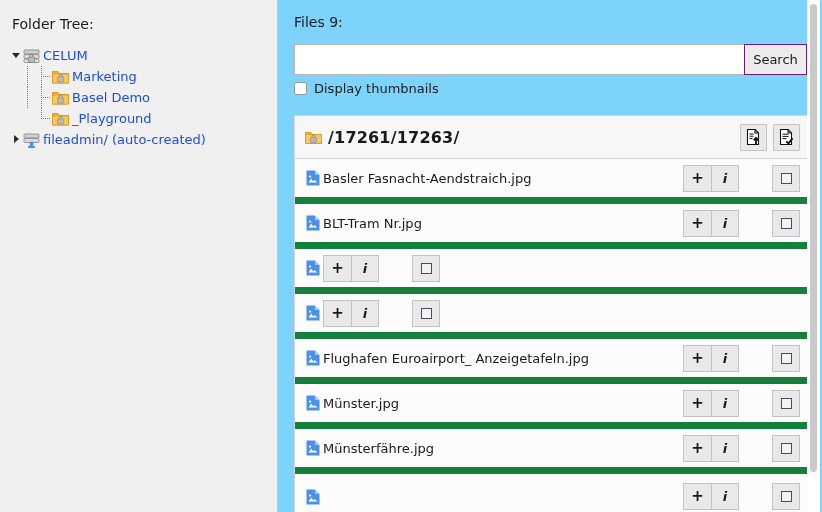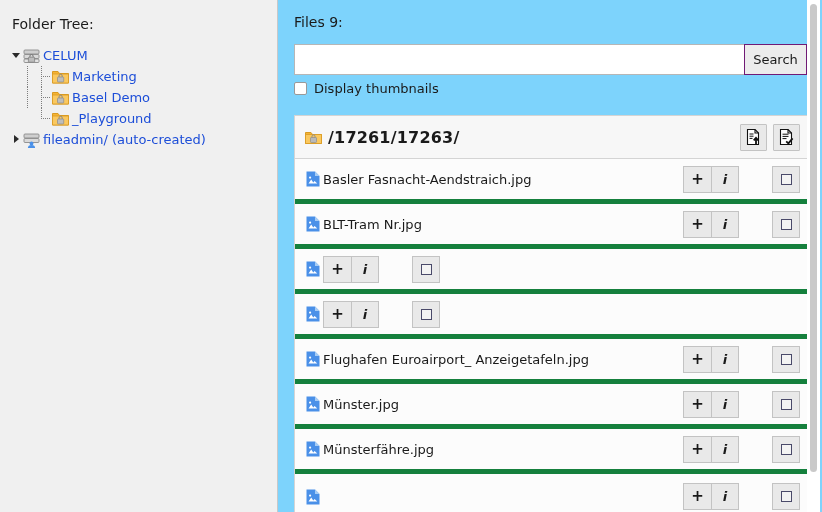--- a/index.html
+++ b/index.html
@@ -266,21 +266,21 @@
     display: flex;
     align-items: center;
     justify-content: center;
     cursor: pointer;
     border-radius: 1px;
     flex: 0 0 27px;
   }
   .file-row {
     height: 45px;
     box-sizing: border-box;
-    border-bottom: 5px solid #15803d;
+    border-bottom: 7px solid #15803d;
     background: #fcfcfc;
     display: flex;
     align-items: center;
     padding: 0 8px 0 11px;
   }
   .file-row:last-child {
     border-bottom: none;
   }
   .file-icon {
     width: 14px;

